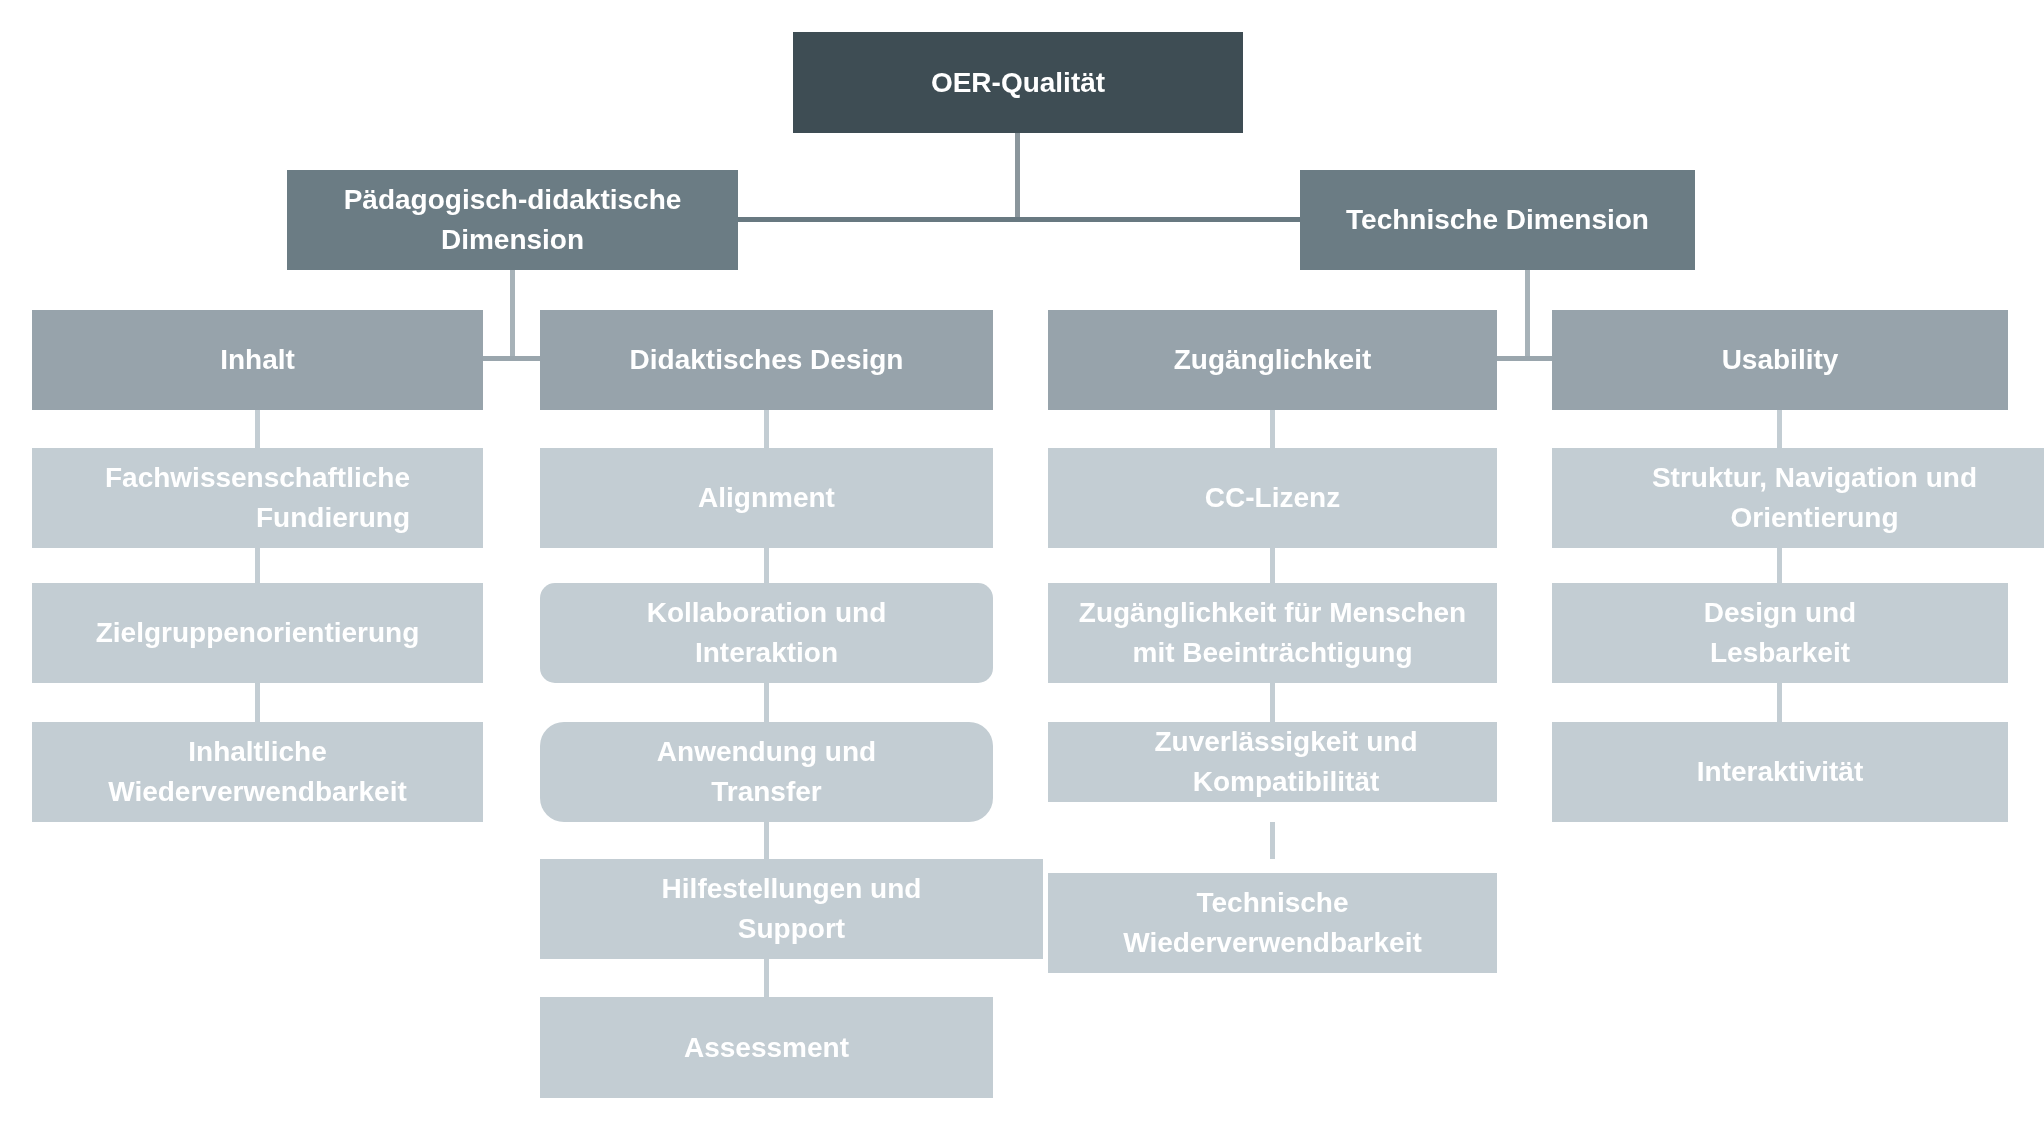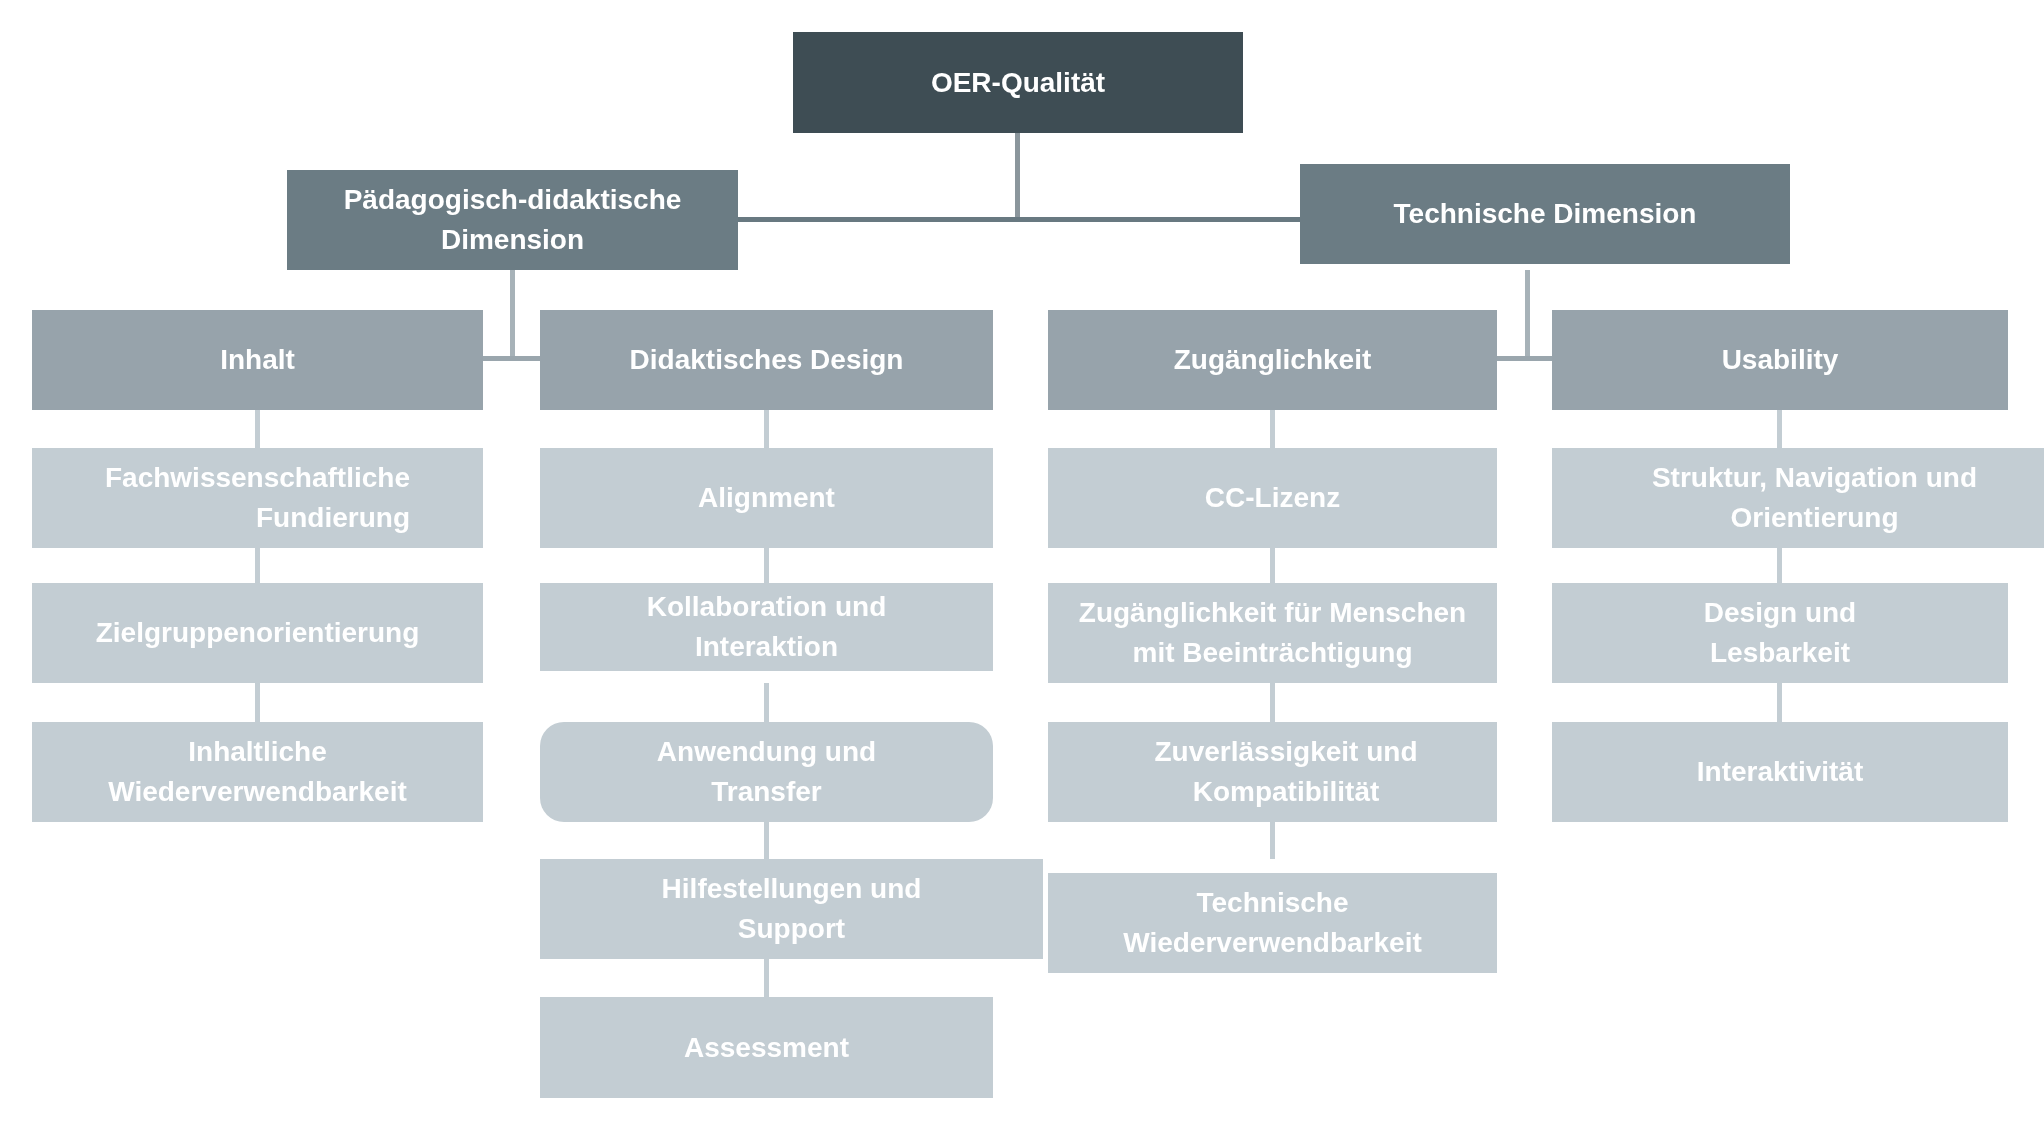--- a/index.html
+++ b/index.html
@@ -69,21 +69,21 @@
   <div class="line ln-light" style="left:1777px; top:683px; width:5px; height:39px;"></div>
 
   <div class="box lvl-root" style="left:793px; top:32px; width:450px; height:101px;">
     <span>OER-Qualität</span>
   </div>
 
   <div class="box lvl-dim" style="left:287px; top:170px; width:451px; height:100px;">
     <span>Pädagogisch-didaktische
 Dimension</span>
   </div>
-  <div class="box lvl-dim" style="left:1300px; top:164px; width:490px; height:100px;justify-content:center;">
+  <div class="box lvl-dim" style="left:1300px; top:170px; width:395px; height:100px;justify-content:center;">
     <span>Technische Dimension</span>
   </div>
 
   <div class="box lvl-cat" style="left:32px; top:310px; width:451px; height:100px;">
     <span>Inhalt</span>
   </div>
   <div class="box lvl-cat" style="left:540px; top:310px; width:453px; height:100px;">
     <span>Didaktisches Design</span>
   </div>
   <div class="box lvl-cat" style="left:1048px; top:310px; width:449px; height:100px;">
@@ -101,21 +101,21 @@
     <span>Zielgruppenorientierung</span>
   </div>
   <div class="box lvl-item" style="left:32px; top:722px; width:451px; height:100px;">
     <span>Inhaltliche
 Wiederverwendbarkeit</span>
   </div>
 
   <div class="box lvl-item" style="left:540px; top:448px; width:453px; height:100px;">
     <span>Alignment</span>
   </div>
-  <div class="box lvl-item" style="left:540px; top:583px; width:453px; height:88px;">
+  <div class="box lvl-item" style="left:540px; top:583px; width:453px; height:100px;border-radius:15px;">
     <span>Kollaboration und
 Interaktion</span>
   </div>
   <div class="box lvl-item" style="left:540px; top:722px; width:453px; height:100px;border-radius:24px;">
     <span>Anwendung und
 Transfer</span>
   </div>
   <div class="box lvl-item" style="left:540px; top:859px; width:503px; height:100px;">
     <span>Hilfestellungen und
 Support</span>
@@ -124,21 +124,21 @@
     <span>Assessment</span>
   </div>
 
   <div class="box lvl-item" style="left:1048px; top:448px; width:449px; height:100px;">
     <span>CC-Lizenz</span>
   </div>
   <div class="box lvl-item" style="left:1048px; top:583px; width:449px; height:100px;">
     <span>Zugänglichkeit für Menschen
 mit Beeinträchtigung</span>
   </div>
-  <div class="box lvl-item" style="left:1048px; top:722px; width:449px; height:100px;padding-left:41px;">
+  <div class="box lvl-item" style="left:1048px; top:722px; width:449px; height:80px;padding-left:41px;">
     <span>Zuverlässigkeit und
 Kompatibilität</span>
   </div>
   <div class="box lvl-item" style="left:1048px; top:859px; width:449px; height:100px;margin-top:14px;">
     <span>Technische
 Wiederverwendbarkeit</span>
   </div>
 
   <div class="box lvl-item" style="left:1552px; top:448px; width:525px; height:100px;">
     <span>Struktur, Navigation und

